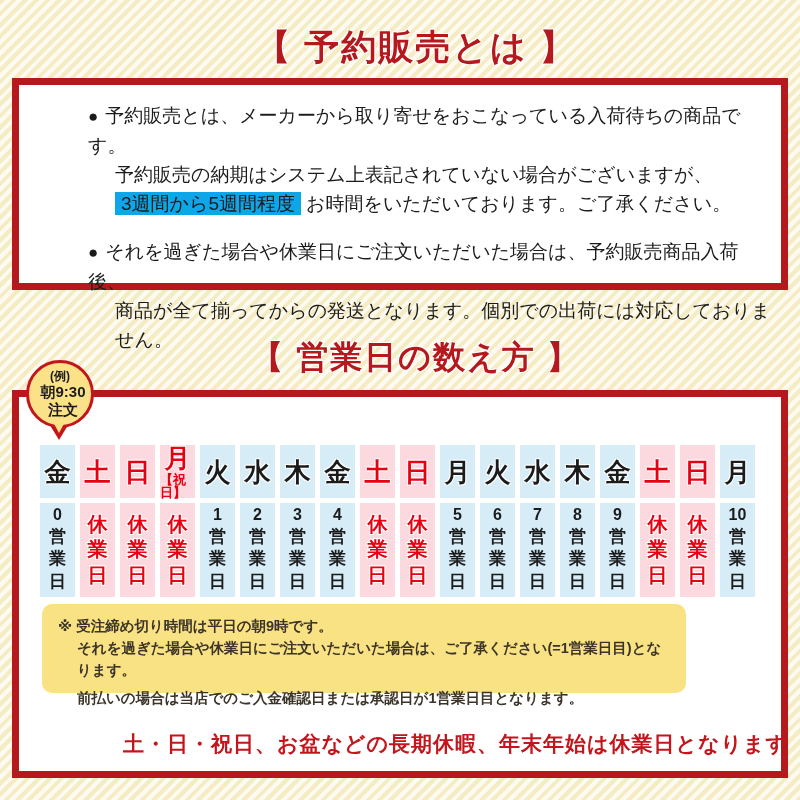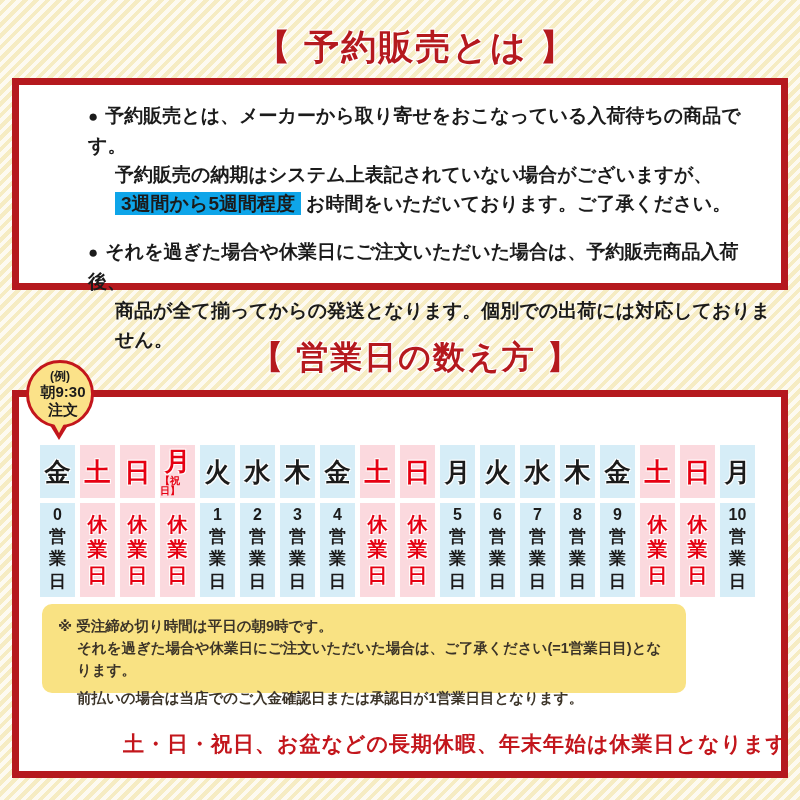--- a/index.html
+++ b/index.html
@@ -20,21 +20,21 @@
     letter-spacing:2px;
   }
   #title-preorder { top:24px; font-size:35px; }
   #title-bizdays  { top:336px; font-size:32px; }
 
   .info-box {
     position:absolute; left:12px; top:78px; width:776px; height:212px;
     background:#ffffff; border:7px solid #b5191e; box-sizing:border-box;
     padding:16px 8px 0 69px;
   }
-  .bullet { font-size:19px; font-weight:bold; color:#1b1b1b; line-height:29px; }
+  .bullet { font-size:19px; font-weight:normal; color:#1b1b1b; line-height:29px; }
   .bullet + .bullet { margin-top:19px; }
   .bullet .cont { padding-left:27px; }
   .marker { margin-right:7px; font-size:17px; }
   .hl { background:#0ea5e9; padding:1px 6px; margin-right:5px; }
 
   .cal-box {
     position:absolute; left:12px; top:390px; width:776px; height:388px;
     background:#ffffff; border:7px solid #b5191e; box-sizing:border-box; z-index:1;
   }
 
@@ -57,21 +57,21 @@
   .cal-row { position:absolute; left:40px; top:445px; display:flex; gap:5px; z-index:2; }
   .col { width:35px; }
   .day-cell { height:53px; margin-bottom:5px; display:flex; flex-direction:column;
     align-items:center; justify-content:center; }
   .weekday .day-cell, .weekday .status-cell { background:#d6edf7; }
   .holiday .day-cell, .holiday .status-cell { background:#fbd9de; }
   .day-char { font-size:26px; line-height:1; font-weight:bold; color:#1b1b1b;
     text-shadow:-1px -1px 0 rgba(255,255,255,.9), 1px -1px 0 rgba(255,255,255,.9),
                 -1px 1px 0 rgba(255,255,255,.9), 1px 1px 0 rgba(255,255,255,.9); }
   .holiday .day-char { color:#e60012; }
-  .day-note { font-size:10px; color:#e60012; font-weight:bold; margin-top:2px; line-height:1; }
+  .day-note { font-size:13px; color:#e60012; font-weight:bold; margin-top:2px; line-height:1; }
   .status-cell { height:94px; display:flex; flex-direction:column; align-items:center;
     justify-content:center; font-weight:bold; color:#1b1b1b; }
   .st-num { font-size:16px; line-height:1; margin-bottom:3px; }
   .st-char { font-size:17px; line-height:1.32; }
   .status-cell.closed .st-char { color:#e60012; font-size:20px; line-height:1.28;
     text-shadow:-1px -1px 0 #fff, 1px -1px 0 #fff, -1px 1px 0 #fff, 1px 1px 0 #fff; }
 
   .note {
     position:absolute; left:42px; top:604px; width:644px; height:89px;
     background:#f9e283; border-radius:10px; box-sizing:border-box;

